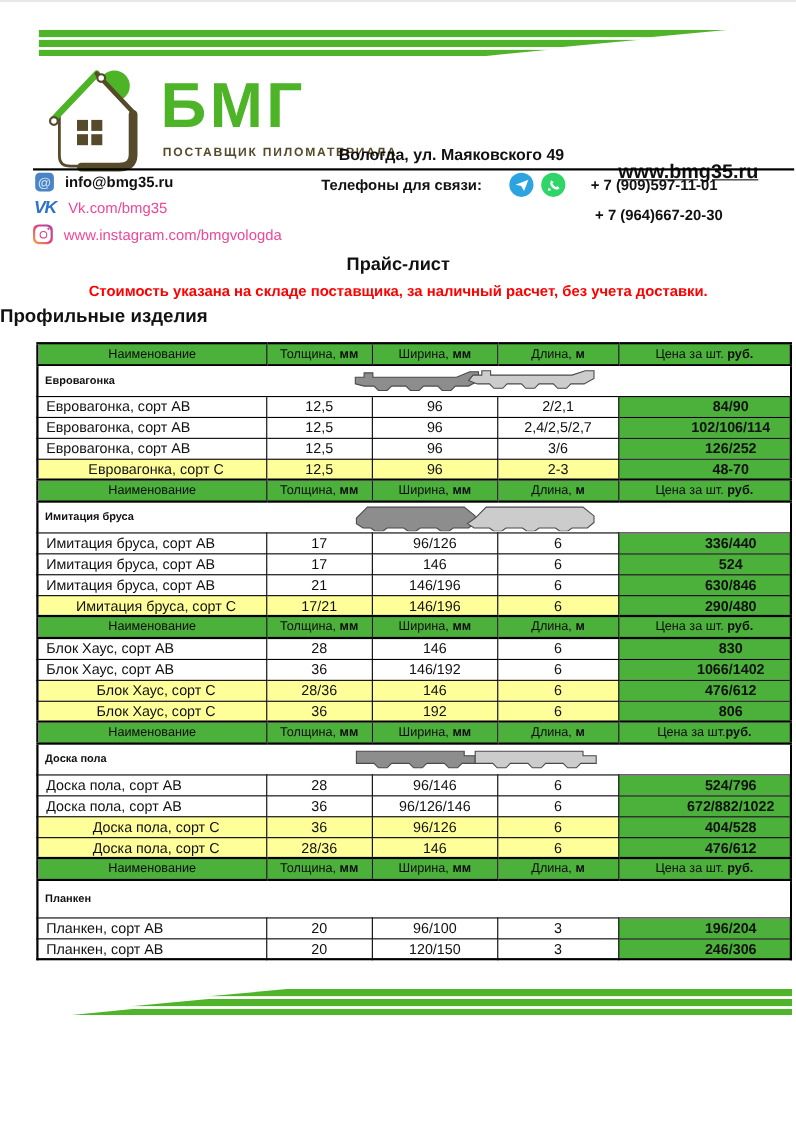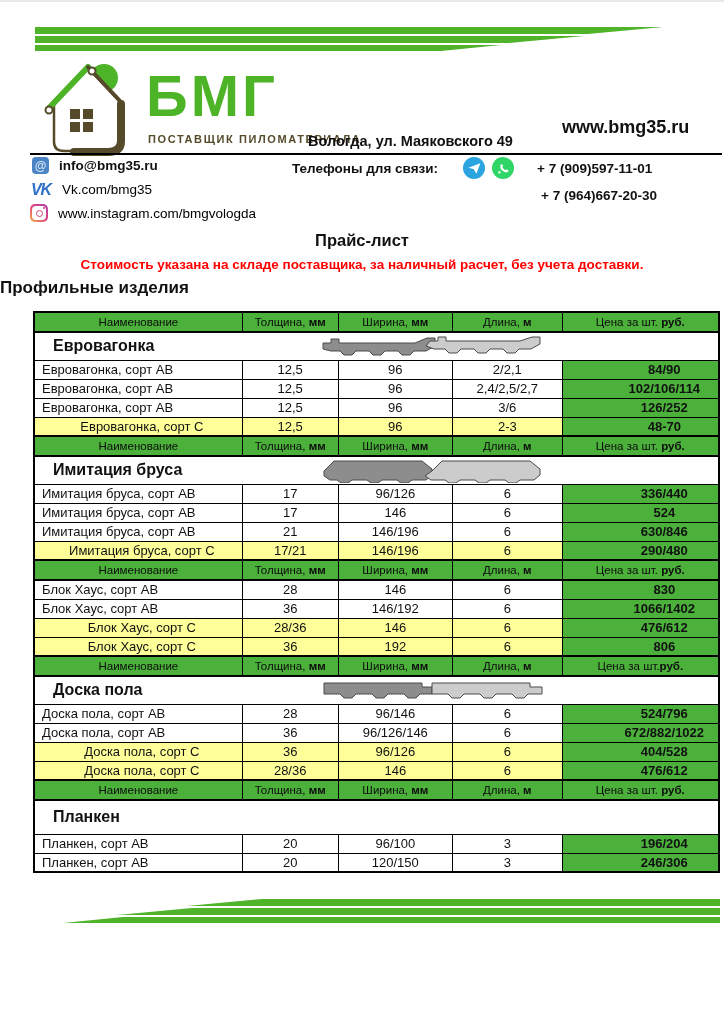--- a/index.html
+++ b/index.html
@@ -13,29 +13,29 @@
   .stripe.top3 { left:35px; top:43px;  width:466px; height:6px; clip-path:polygon(0 0,100% 0,calc(100% - 60px) 100%,0 100%); }
   .stripe.bot1 { left:187px; top:897px; width:533px; height:7px; clip-path:polygon(75px 0,100% 0,100% 100%,0 100%); }
   .stripe.bot2 { left:117px; top:906px; width:603px; height:7px; clip-path:polygon(75px 0,100% 0,100% 100%,0 100%); }
   .stripe.bot3 { left:63px;  top:915px; width:657px; height:6px; clip-path:polygon(60px 0,100% 0,100% 100%,0 100%); }
 
   
   .house-svg { position:absolute; left:40px; top:52px; }
   .logo-text { position:absolute; left:146px; top:60px; font-size:58px; font-weight:bold; color:#4DB327; letter-spacing:3px; }
   .logo-tagline { position:absolute; left:148px; top:131px; font-size:11px; font-weight:bold; color:#554B2B; letter-spacing:1.6px; }
   .address { position:absolute; left:308px; top:131px; font-size:14.5px; font-weight:bold; color:#111; }
-  .website { position:absolute; left:562px; top:115px; font-size:18px; font-weight:bold; color:#111; }
+  .website { position:absolute; left:562px; top:144px; font-size:18px; font-weight:bold; color:#111;text-decoration:underline; }
   .head-rule { position:absolute; left:30px; top:151px; width:692px; height:2px; background:#000; }
 
   
   .contact-row { position:absolute; display:flex; align-items:center; gap:10px; }
   .c-email { left:32px; top:155px; }
   .c-vk { left:30px; top:179px; }
   .c-ig { left:30px; top:202px; }
-  .c-text { font-size:13.5px; color:#000000; }
+  .c-text { font-size:13.5px; color:#ec4899; }
   .c-text.bold { font-weight:bold; color:#111; }
   .phones-label { position:absolute; left:292px; top:159px; font-size:13.5px; font-weight:bold; color:#111; }
   .msg-icons { position:absolute; left:463px; top:155px; display:flex; gap:7px; }
   .phone1 { position:absolute; left:537px; top:159px; font-size:13.5px; font-weight:bold; color:#111; }
   .phone2 { position:absolute; left:541px; top:186px; font-size:13.5px; font-weight:bold; color:#111; }
 
   .at-icon { width:17px; height:17px; border-radius:4px; background:#4A84C4; color:#cfe3f7; font-size:12px; font-weight:bold; display:flex; align-items:center; justify-content:center; }
   .vk-icon { width:22px; height:17px; color:#2F70C8; font-size:16px; font-weight:bold; font-style:italic; display:flex; align-items:center; justify-content:center; letter-spacing:-1px; }
   .ig-icon { width:18px; height:18px; border-radius:5px; background:linear-gradient(45deg,#f5af45,#e0457b,#a843af); display:flex; align-items:center; justify-content:center; position:relative; }
   .ig-inner { width:14px; height:14px; border-radius:4px; background:#fff; display:flex; align-items:center; justify-content:center; }
@@ -48,21 +48,21 @@
   
   .doc-title { position:absolute; left:0; top:229px; width:100%; text-align:center; font-size:16.5px; font-weight:bold; color:#111; }
   .doc-notice { position:absolute; left:0; top:255px; width:100%; text-align:center; font-size:13.5px; font-weight:bold; color:#FF0000; }
   .doc-subtitle { position:absolute; left:0; top:276px; width:100%; text-align:left; font-size:17px; font-weight:bold; color:#111; }
 
   
   .price-table { position:absolute; left:33px; top:309px; width:687px; border-collapse:collapse; border:2px solid #000; table-layout:fixed; }
   .price-table td, .price-table th { border:1px solid #000; font-size:13px; color:#111; overflow:hidden; white-space:nowrap; }
   .hrow th { background:#4BB13B; height:20px; font-weight:normal; font-size:11.5px; border-top-width:2px; border-bottom-width:2px; color:#0d0d0d; }
   .hrow th .b { font-weight:bold; }
-  .section-row td { height:28px; font-size:16px; font-weight:bold; padding-left:18px; position:relative; background:#fff; }
+  .section-row td { height:28px; font-size:10px; font-weight:bold; padding-left:6px; position:relative; background:#fff; }
   .section-row.tall td { height:34px; }
   .section-row svg.profile { position:absolute; left:285px; top:50%; transform:translateY(-50%); }
   .data-row td { height:19px; text-align:center; background:#fff; }
   .data-row td.name { text-align:left; padding-left:7px; }
   .data-row.yellow td { background:#FFFF99;text-align:center; }
   .data-row td.price { background:#4BB13B; font-weight:bold;padding-left:48px; }
 </style>
 </head>
 <body>
 

